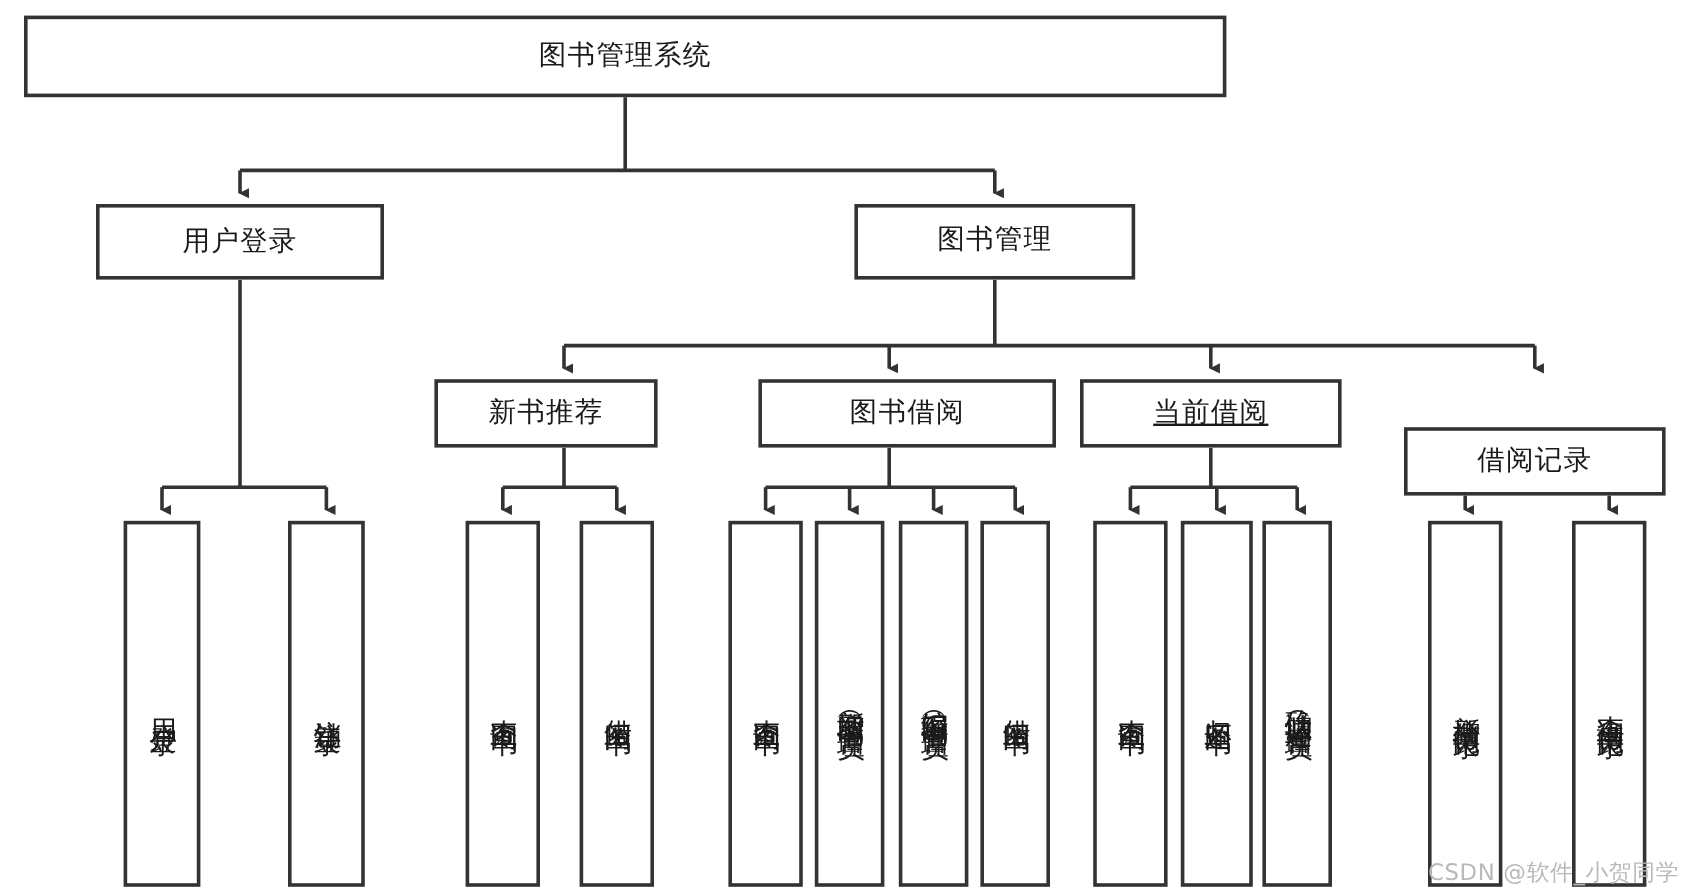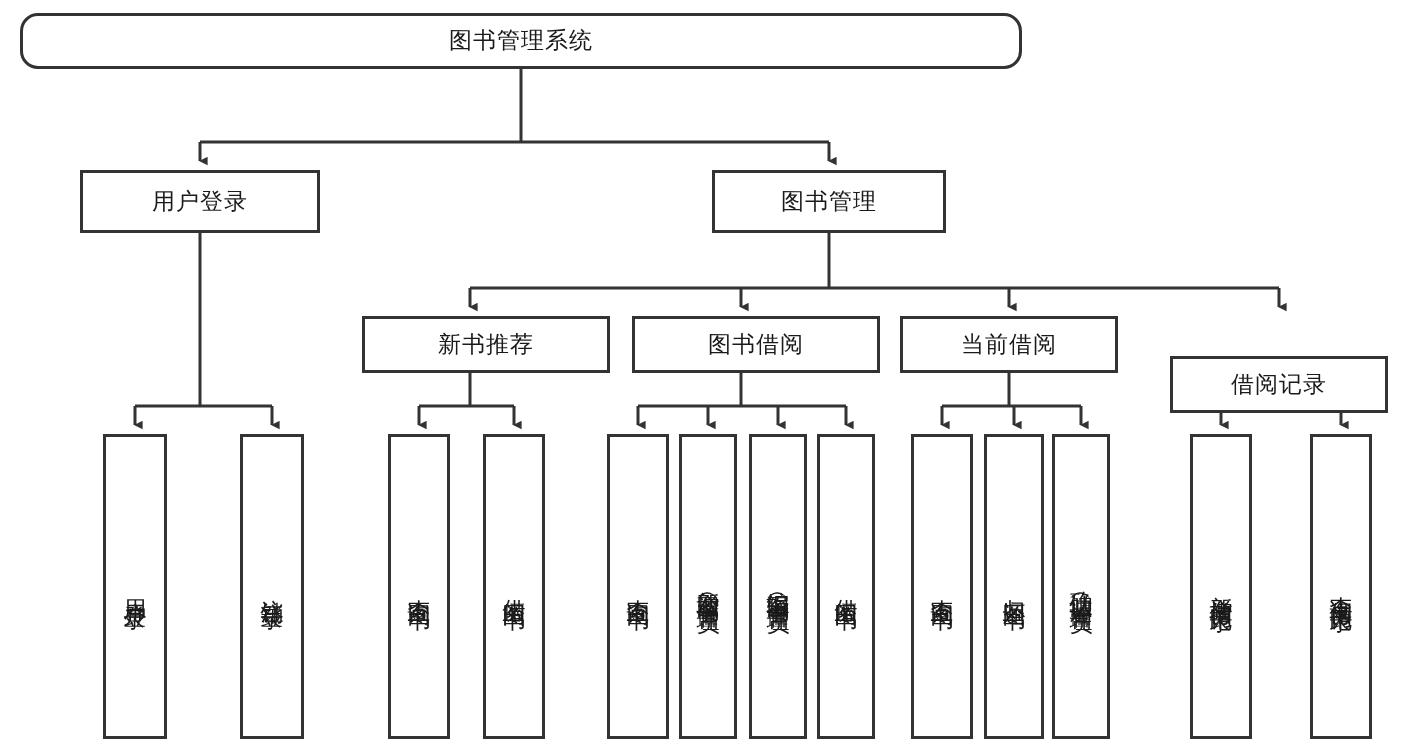--- a/index.html
+++ b/index.html
@@ -110,36 +110,36 @@
         <path d="M 1014 406 L 1014 425" marker-end="url(#arrowhead)"></path>
         <path d="M 1081 406 L 1081 425" marker-end="url(#arrowhead)"></path>
         <path d="M 1279 373 L 1279 406"></path>
         <path d="M 1221 406 L 1341 406"></path>
         <path d="M 1221 406 L 1221 425" marker-end="url(#arrowhead)"></path>
         <path d="M 1341 406 L 1341 425" marker-end="url(#arrowhead)"></path>
       </g>
   </svg>
 
   <div id="node-layer">
-      <div class="node horizontal" style="left: 20px; top: 13px; width: 1002px; height: 56px; border-radius: 18px;">
+      <div class="node horizontal" style="left: 20px; top: 13px; width: 1002px; height: 68px;">
         <span class="node-label">图书管理系统</span>
       </div>
       <div class="node horizontal" style="left: 80px; top: 170px; width: 240px; height: 63px;">
         <span class="node-label">用户登录</span>
       </div>
-      <div class="node horizontal" style="left: 712px; top: 170px; width: 234px; height: 63px;">
+      <div class="node horizontal" style="left: 712px; top: 170px; width: 234px; height: 63px; font-family: Liberation Mono, monospace;">
         <span class="node-label">图书管理</span>
       </div>
-      <div class="node horizontal" style="left: 362px; top: 316px; width: 248px; height: 57px;">
+      <div class="node horizontal" style="left: 362px; top: 316px; width: 186px; height: 57px;">
         <span class="node-label">新书推荐</span>
       </div>
       <div class="node horizontal" style="left: 632px; top: 316px; width: 248px; height: 57px;">
         <span class="node-label">图书借阅</span>
       </div>
-      <div class="node horizontal" style="left: 900px; top: 316px; width: 218px; height: 57px;">
+      <div class="node horizontal" style="left: 900px; top: 316px; width: 218px; height: 57px; text-decoration: underline;">
         <span class="node-label">当前借阅</span>
       </div>
       <div class="node horizontal" style="left: 1170px; top: 316px; width: 218px; height: 57px; margin-top: 40px;">
         <span class="node-label">借阅记录</span>
       </div>
       <div class="node vertical" style="left: 103px; top: 434px; width: 64px; height: 305px;">
         <span class="node-label">用户登录</span>
       </div>
       <div class="node vertical" style="left: 240px; top: 434px; width: 64px; height: 305px;">
         <span class="node-label">注销登录</span>
@@ -172,13 +172,14 @@
         <span class="node-label">确认归还（管理员）</span>
       </div>
       <div class="node vertical" style="left: 1190px; top: 434px; width: 62px; height: 305px;">
         <span class="node-label">新增借阅记录</span>
       </div>
       <div class="node vertical" style="left: 1310px; top: 434px; width: 62px; height: 305px;">
         <span class="node-label">查询借阅记录</span>
       </div>
     </div>
 
+  <div class="watermark" style="left:1190px; top:714px;">CSDN @软件_小贺同学</div>
 </div>
 
 </body></html>

